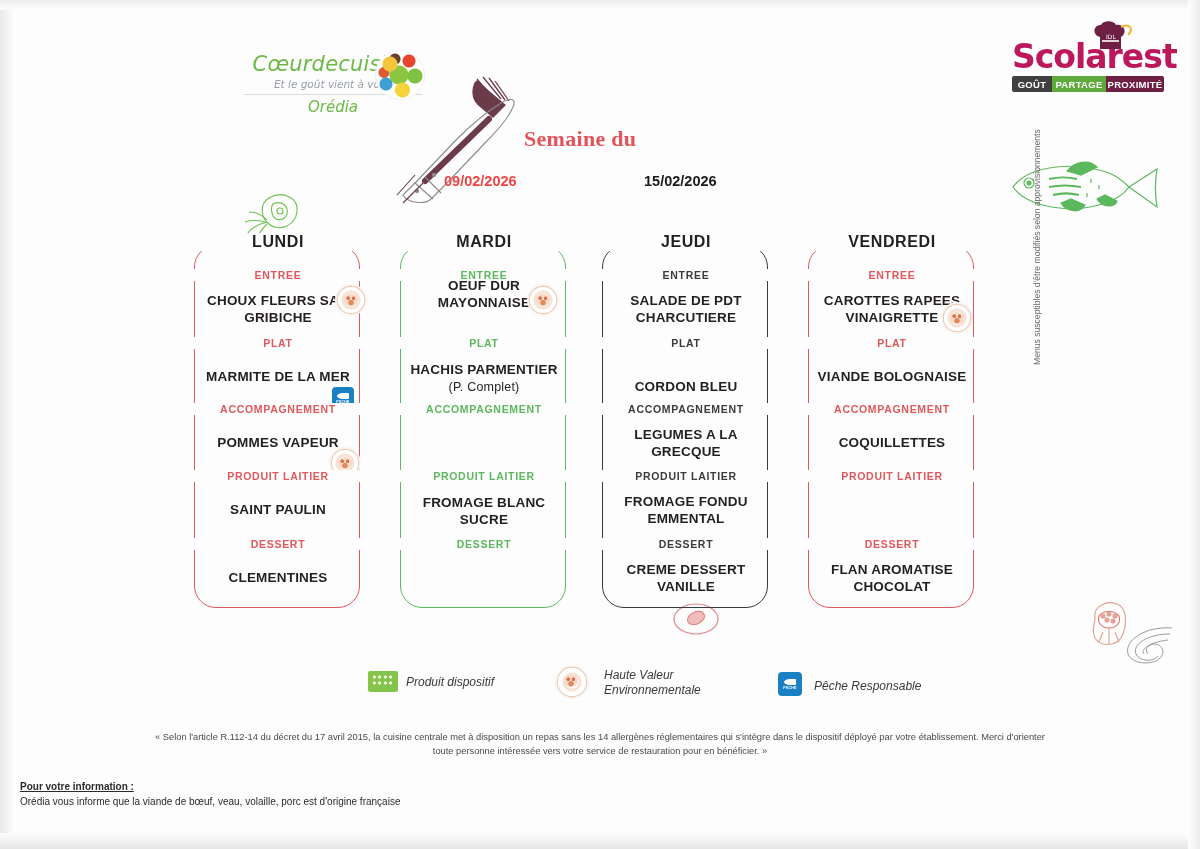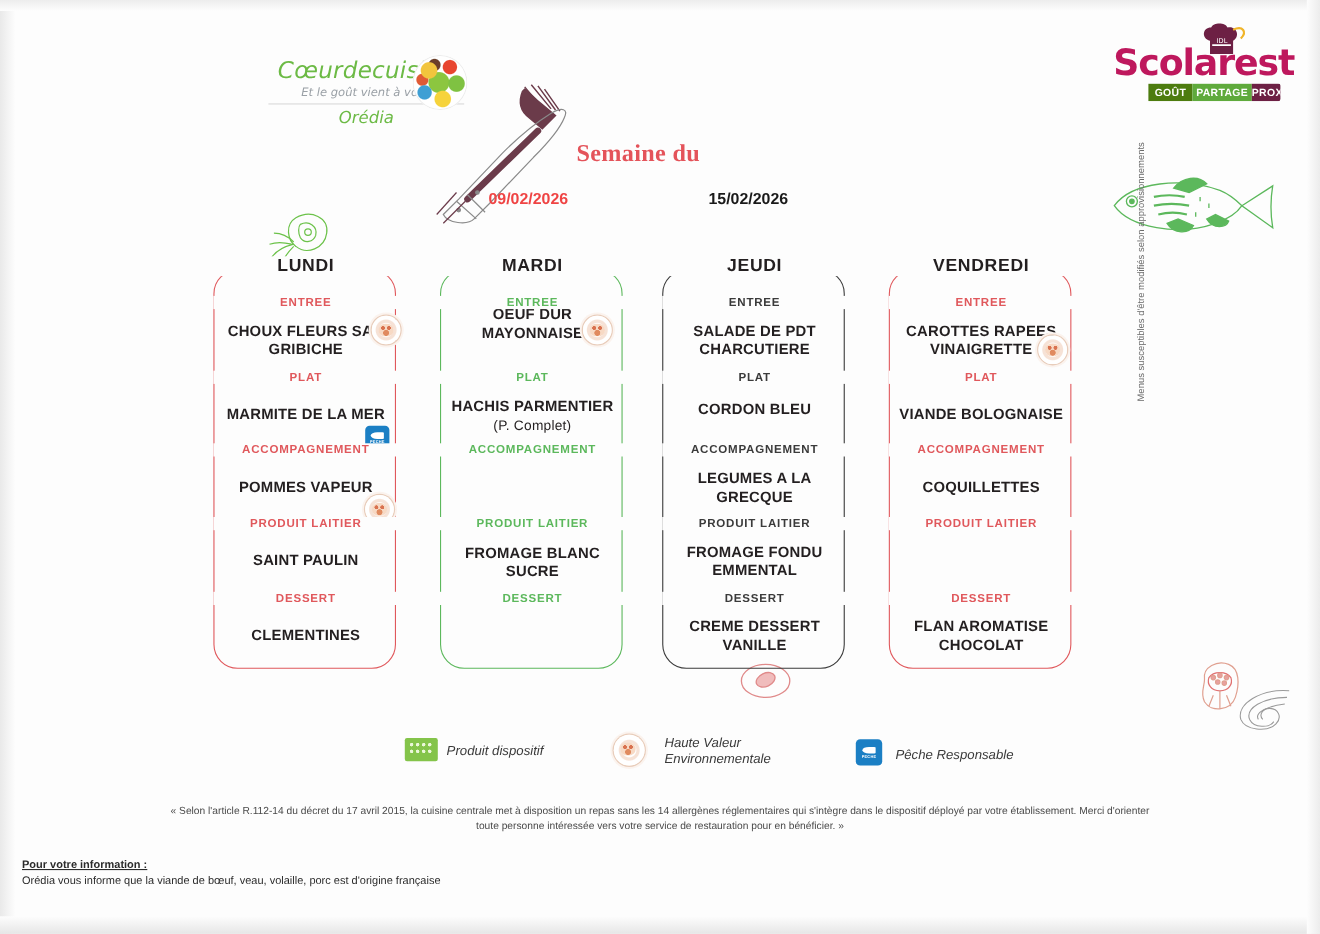--- a/index.html
+++ b/index.html
@@ -58,21 +58,21 @@
   .date-b{position:absolute;left:644px;top:173px;font-size:14.5px;font-weight:bold;color:#1a1a1a;}
 
   
   .scolarest{position:absolute;left:1012px;top:40px;width:152px;}
   .sc-word{font-size:33px;font-weight:bold;color:#be185d;letter-spacing:-1px;
     font-family:"DejaVu Sans", sans-serif;line-height:1;}
   .sc-hat{position:absolute;left:78px;top:-21px;}
   .sc-tags{display:flex;margin-top:3px;height:16px;border-radius:2px;overflow:hidden;}
   .sc-tag{font-size:9.5px;font-weight:bold;color:#fff;display:flex;align-items:center;
     justify-content:center;letter-spacing:.3px;}
-  .sc-tag.g{background:#4d7c0f;flex:0 0 40px;margin-left:32px;}
+  .sc-tag.g{background:#404040;flex:0 0 40px;}
   .sc-tag.p{background:#5faa3c;flex:0 0 54px;}
   .sc-tag.x{background:#6d2044;flex:1;}
 
   
   .col{position:absolute;width:168px;}
   .col-title{position:absolute;top:-2px;left:0;width:168px;text-align:center;
     font-size:16px;font-weight:bold;color:#231f20;letter-spacing:.6px;z-index:3;
     background:#fdfdfd;}
   .col-box{position:absolute;top:10px;left:0;width:166px;border:1.6px solid;
     border-radius:22px;box-sizing:border-box;}
@@ -308,21 +308,21 @@
   <div class="col" style="left:602px;top:235px;">
     <div class="col-title">JEUDI</div>
     <div class="col-box" style="height:363px;border-color:#3b3b3b;"></div>
 
     <div class="sec-line" style="top:40px;background:#3b3b3b;"></div>
     <div class="sec-label" style="top:34px;color:#3b3b3b;">ENTREE</div>
     <div class="dish" style="top:57px;">SALADE DE PDT CHARCUTIERE</div>
 
     <div class="sec-line" style="top:108px;background:#3b3b3b;"></div>
     <div class="sec-label" style="top:102px;color:#3b3b3b;">PLAT</div>
-    <div class="dish" style="top:128px;">CORDON BLEU</div>
+    <div class="dish" style="top:143px;">CORDON BLEU</div>
 
     <div class="sec-line" style="top:174px;background:#3b3b3b;"></div>
     <div class="sec-label" style="top:168px;color:#3b3b3b;">ACCOMPAGNEMENT</div>
     <div class="dish" style="top:191px;">LEGUMES A LA GRECQUE</div>
 
     <div class="sec-line" style="top:241px;background:#3b3b3b;"></div>
     <div class="sec-label" style="top:235px;color:#3b3b3b;">PRODUIT LAITIER</div>
     <div class="dish" style="top:258px;">FROMAGE FONDU EMMENTAL</div>
 
     <div class="sec-line" style="top:309px;background:#3b3b3b;"></div>

